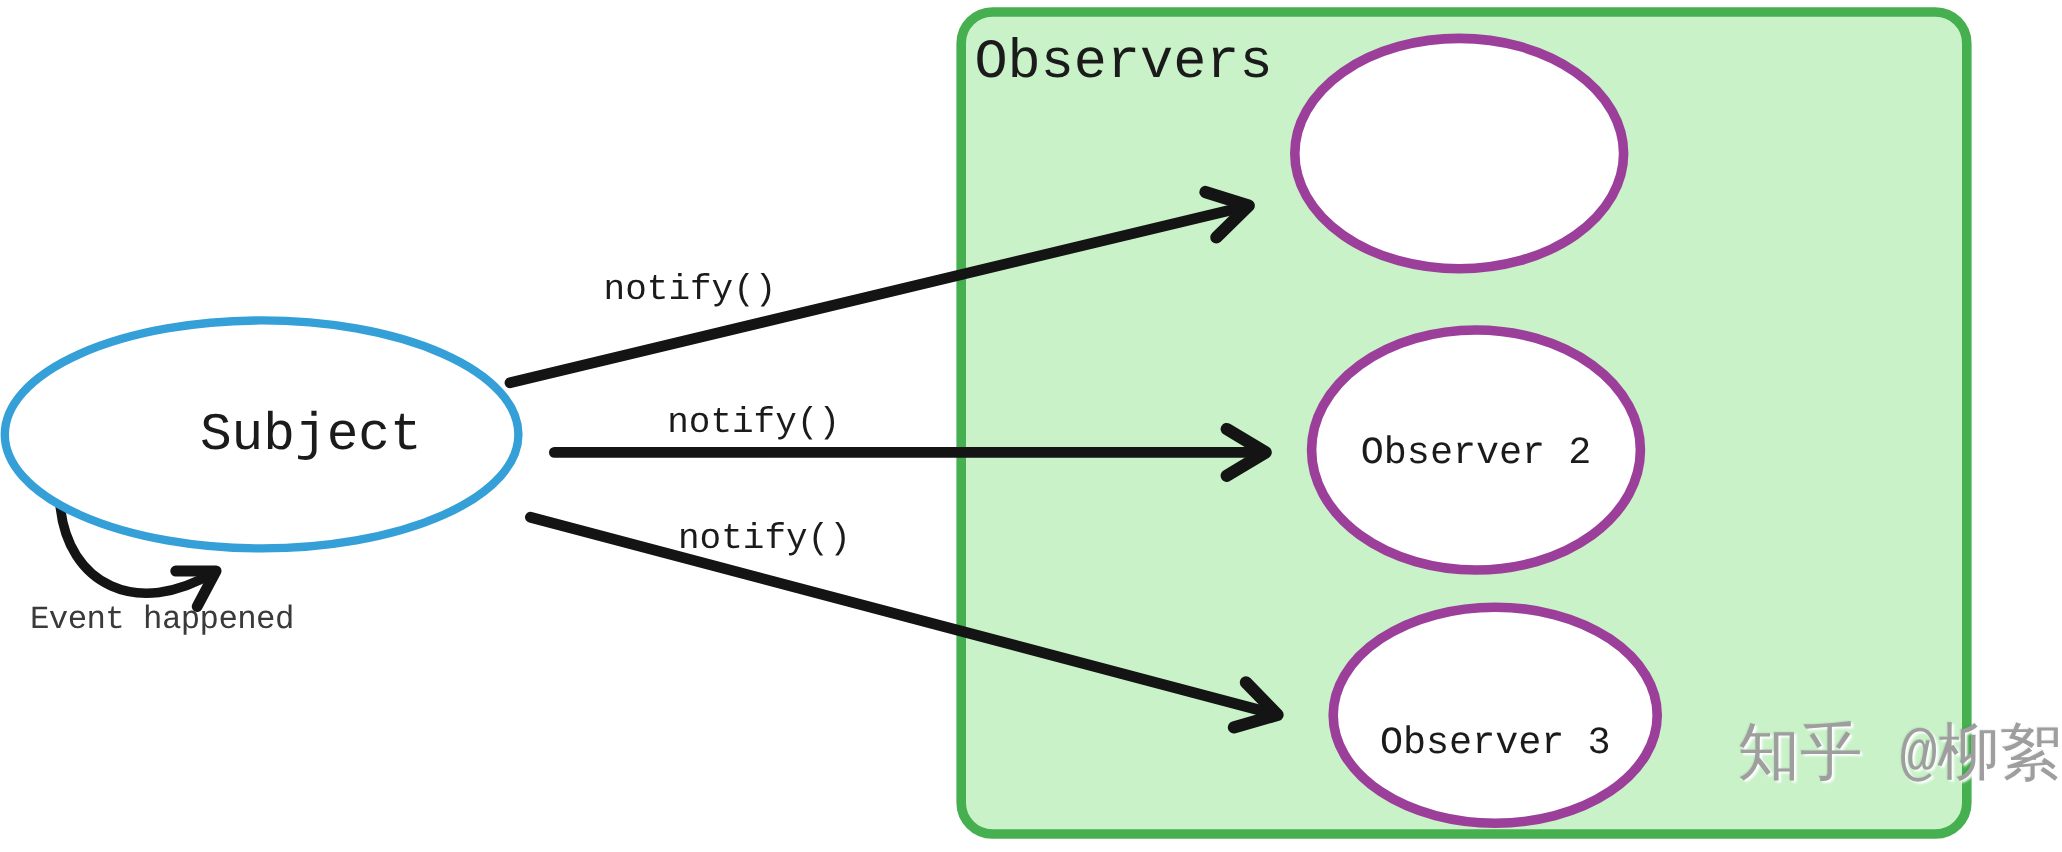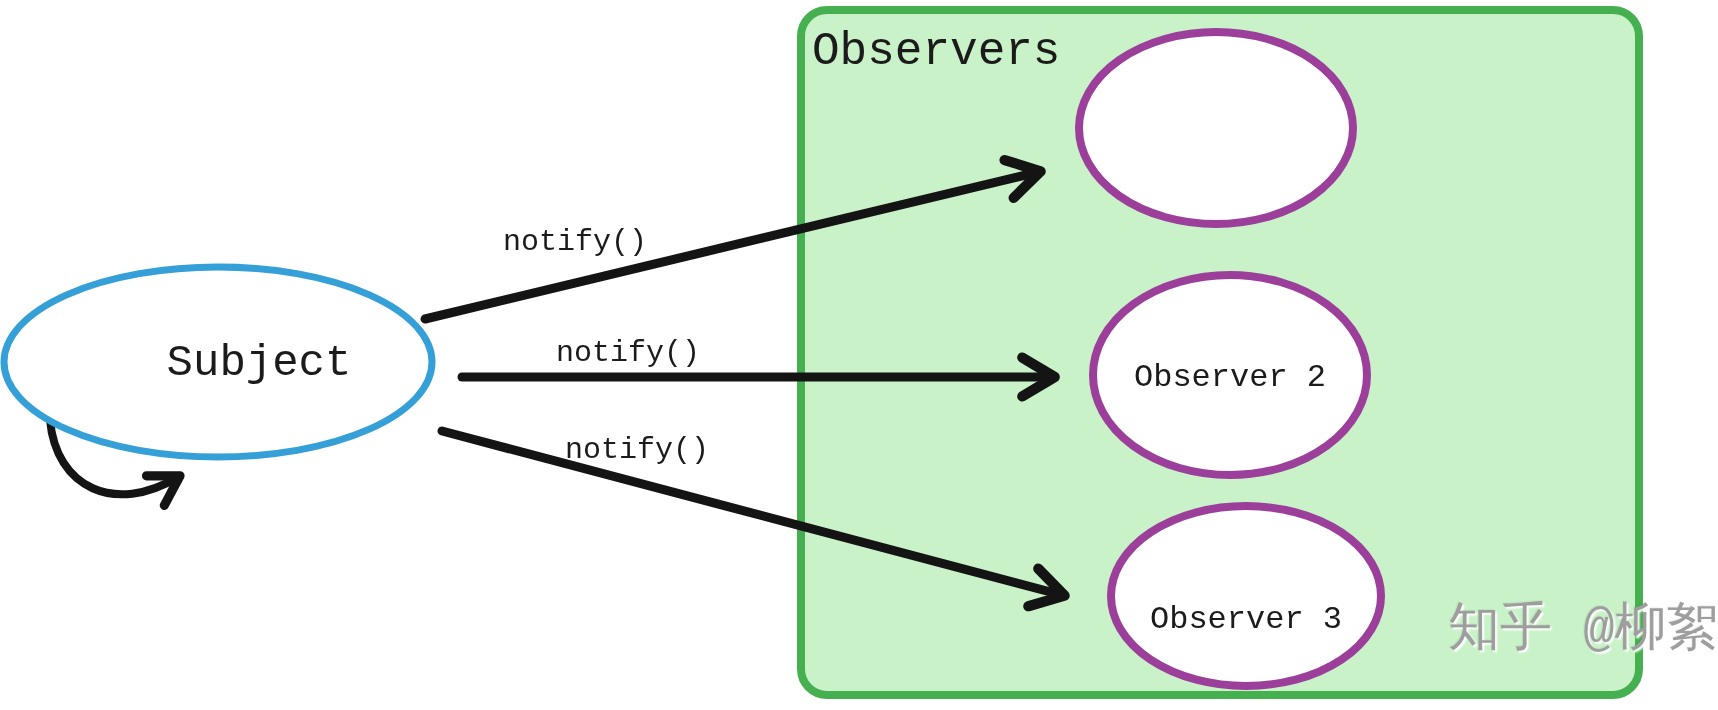--- a/index.html
+++ b/index.html
@@ -98,16 +98,17 @@
 
   <div class="label centered subject-label">Subject</div>
 
   <div class="label centered observer-label obs2">Observer 2</div>
   <div class="label centered observer-label obs3">Observer 3</div>
 
   <div class="label centered notify-label n1">notify()</div>
   <div class="label centered notify-label n2">notify()</div>
   <div class="label centered notify-label n3">notify()</div>
 
+  <div class="label event-label">Event happened</div>
 
   <div class="label watermark">知乎 @柳絮</div>
 
 </div>
 
 </body></html>

